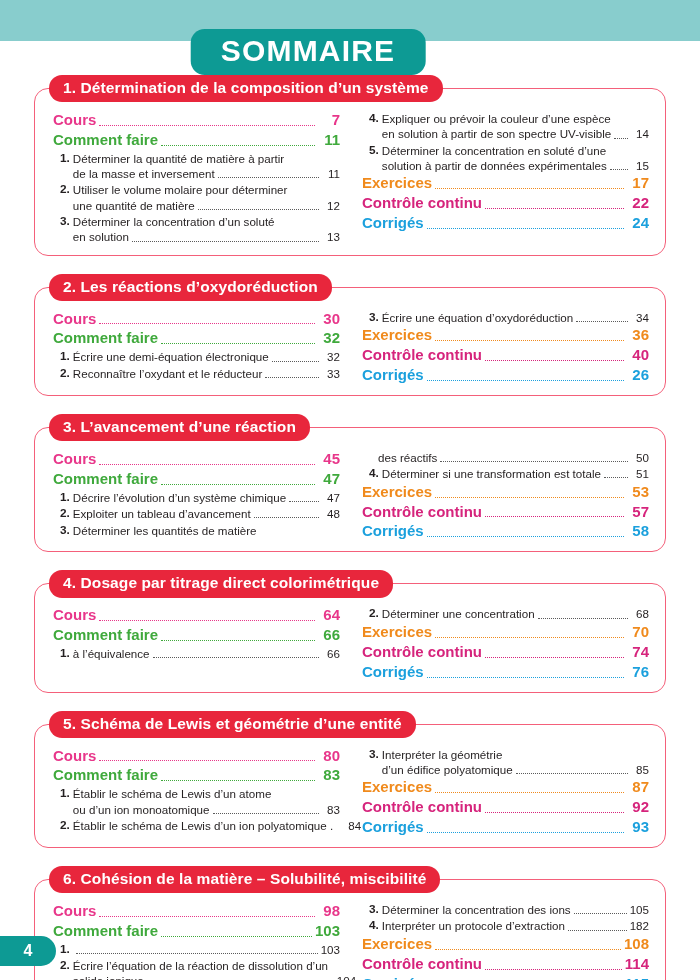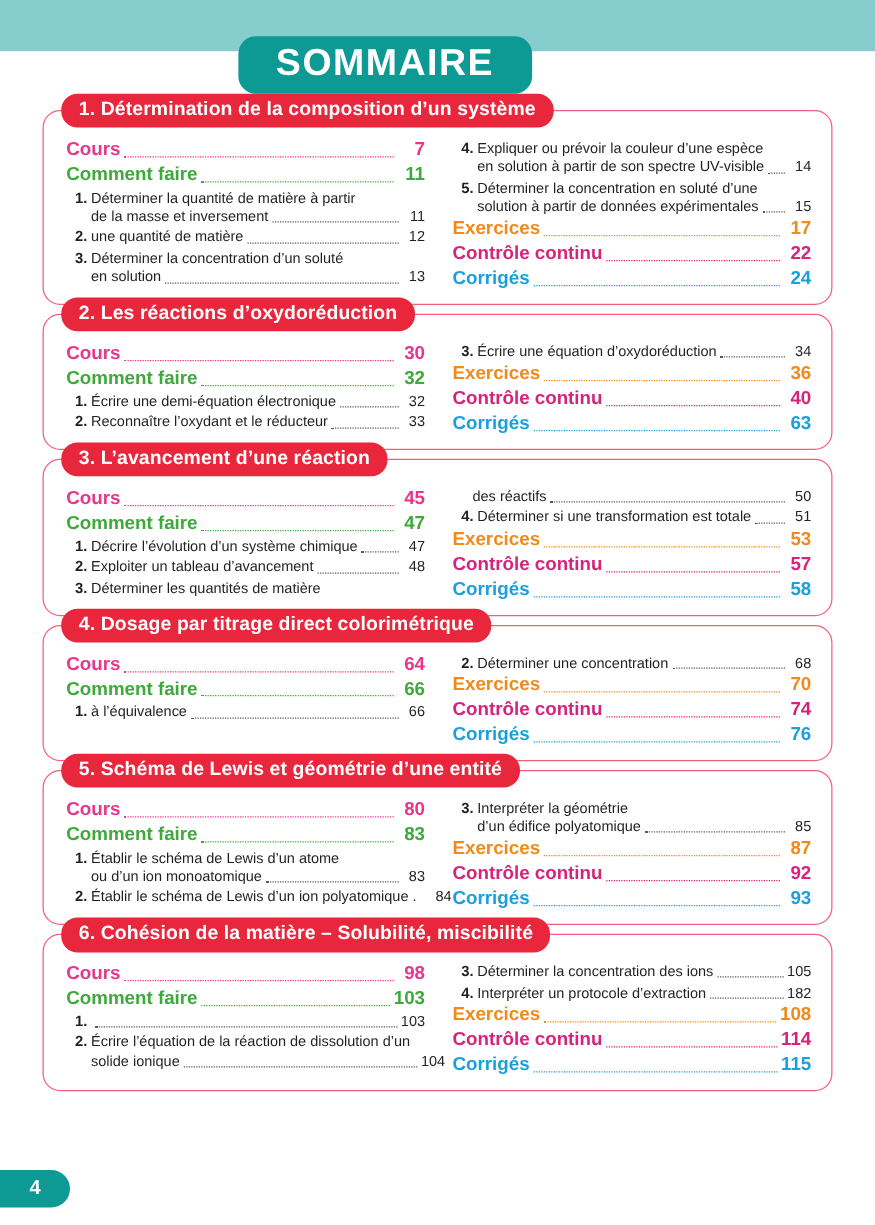--- a/index.html
+++ b/index.html
@@ -27,21 +27,21 @@
   }
 
   
   .sections {
     position: absolute; top: 88px; left: 34px; width: 632px;
   }
   .section {
     position: relative;
     border: 1.6px solid #f4607a;
     border-radius: 14px;
-    margin-bottom: 7px;
+    margin-bottom: 31px;
     padding: 22px 10px 9px 10px;
     background: #fff;
   }
   .section-title {
     position: absolute; top: -14px; left: 14px;
     background: #e8263c;
     color: #ffffff;
     border-radius: 13px;
     padding: 3px 14px 5px 14px;
     font-size: 15.5px; font-weight: bold;
@@ -150,20 +150,25 @@
                 <div class="line">
                   <span class="txt">de la masse et inversement</span>
                   <span class="dots"></span>
                   <span class="pg">11</span>
                 </div>
               </div>
             </div>
             <div class="sub">
               <span class="num">2.</span>
               <div class="body">
+                <div class="line nodots">
+                  <span class="txt">Utiliser le volume molaire pour déterminer</span>
+                  <span class="dots" style="border-bottom: none; flex: 1 1 auto;"></span>
+                  <span class="pg"></span>
+                </div>
                 <div class="line">
                   <span class="txt">une quantité de matière</span>
                   <span class="dots"></span>
                   <span class="pg">12</span>
                 </div>
               </div>
             </div>
             <div class="sub">
               <span class="num">3.</span>
               <div class="body">
@@ -281,21 +286,21 @@
               <span class="pg">36</span>
             </div>
             <div class="row major c-controle">
               <span class="lbl">Contrôle continu</span>
               <span class="dots"></span>
               <span class="pg">40</span>
             </div>
             <div class="row major c-corriges">
               <span class="lbl">Corrigés</span>
               <span class="dots"></span>
-              <span class="pg">63</span>
+              <span class="pg">26</span>
             </div>
           </div>
         </div>
       </div>
       <div class="section">
         <div class="section-title">3. L’avancement d’une réaction</div>
         <div class="cols">
           <div class="col left">
             <div class="row major c-cours">
               <span class="lbl">Cours</span>

